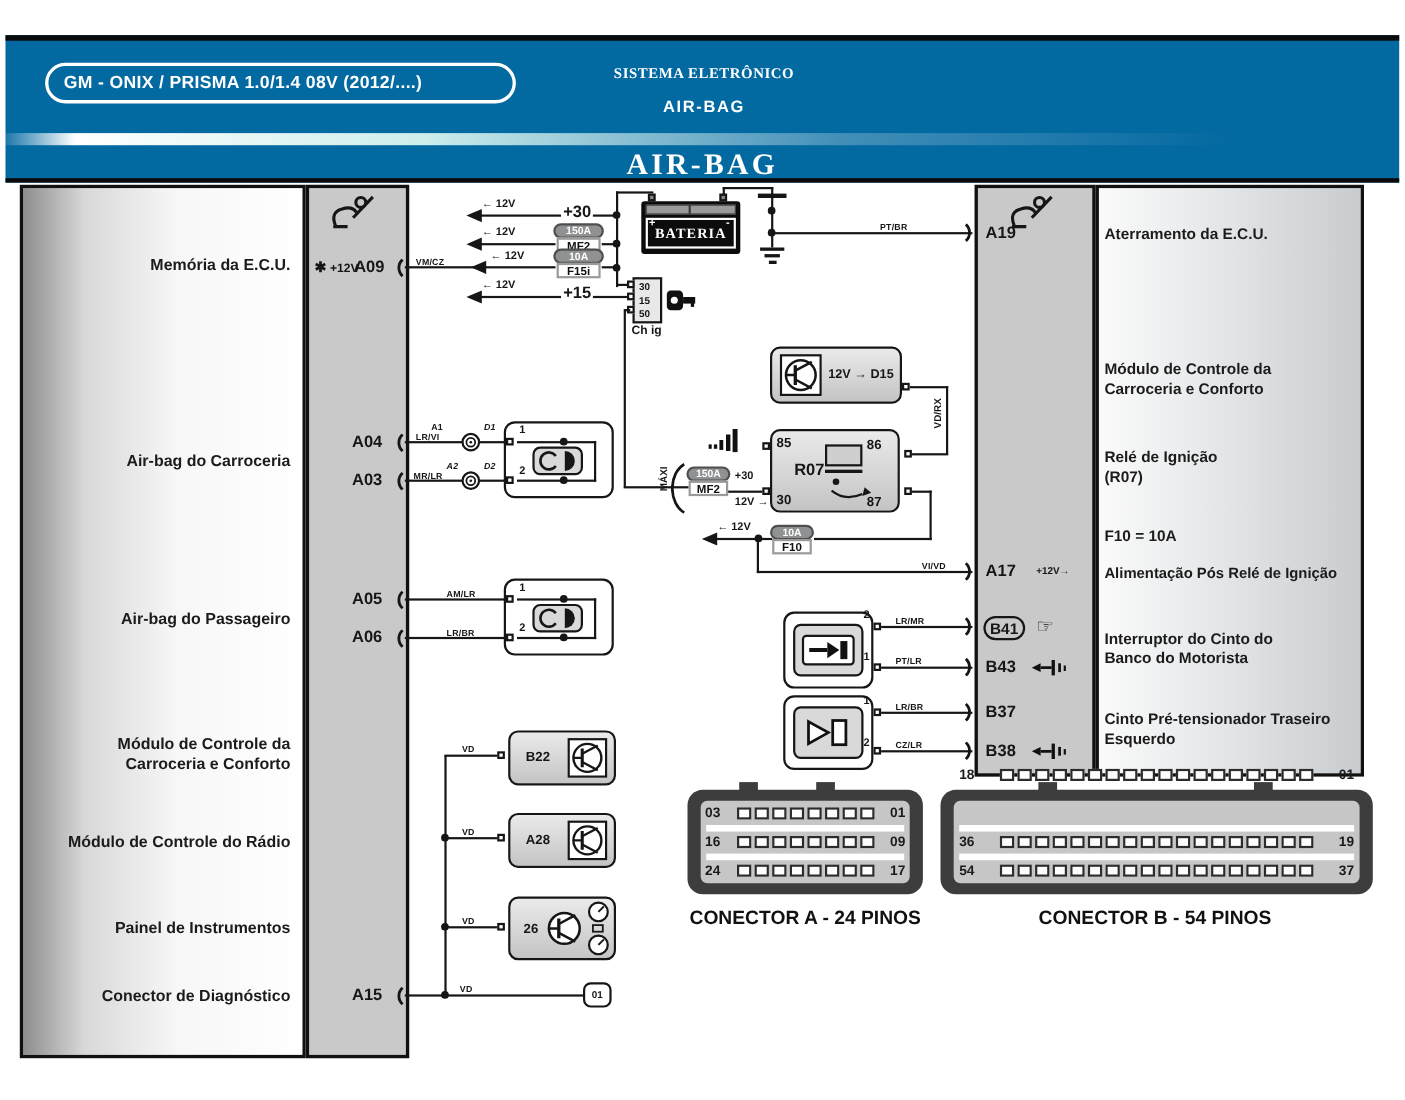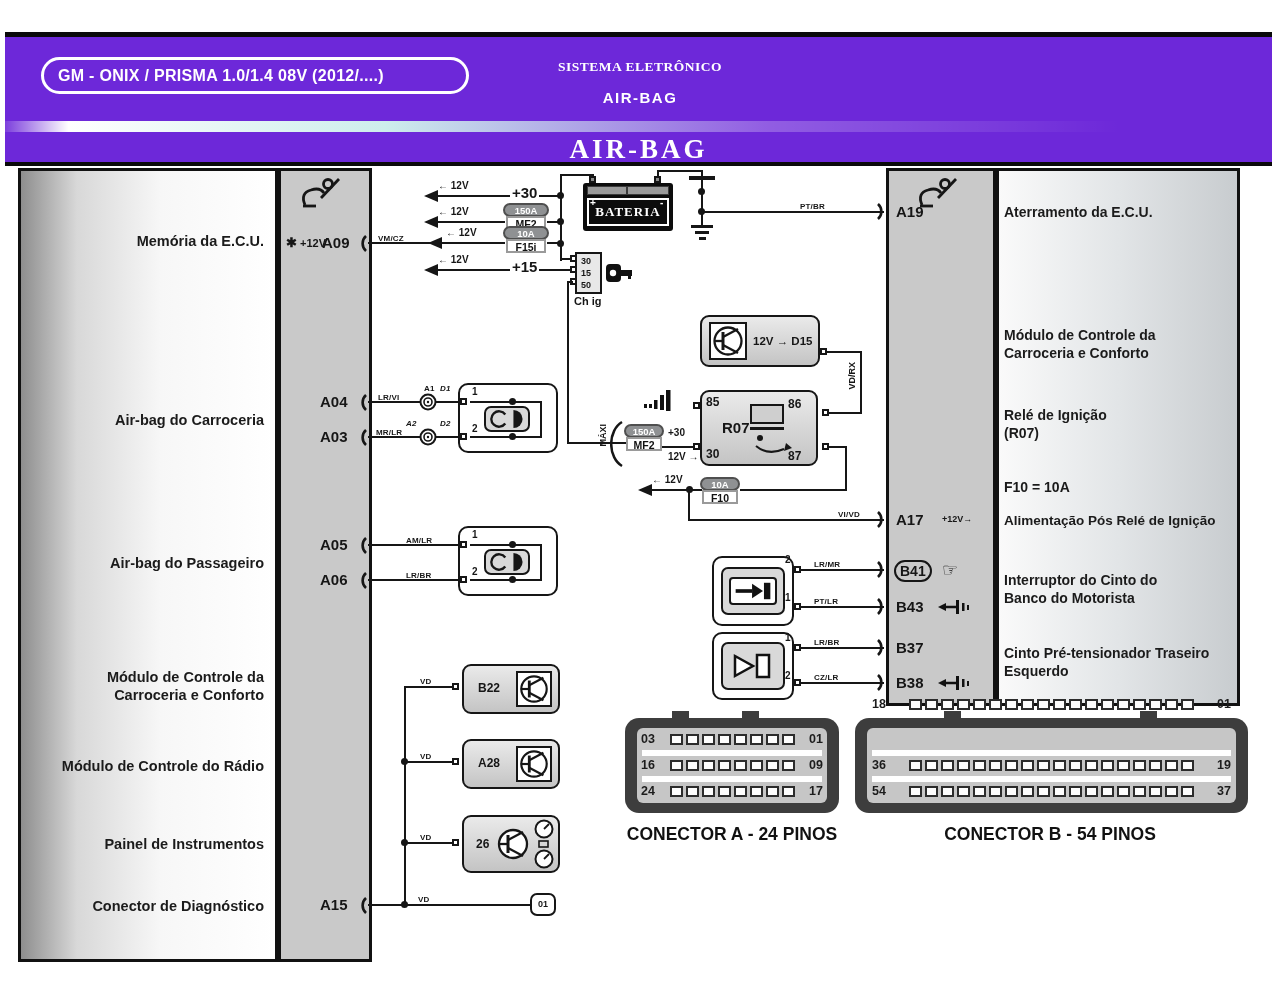--- a/index.html
+++ b/index.html
@@ -47,21 +47,21 @@
   .shell{position:absolute;background:#3d3d3d;border-radius:14px;}
   .shelltab{position:absolute;background:#3d3d3d;}
   .inner{position:absolute;background:#c6c6c6;border-radius:6px;}
   .crow{position:absolute;display:flex;align-items:center;justify-content:space-between;}
   .clbl{font:bold 12.5px/1 "Liberation Sans",sans-serif;color:#1c1c1c;}
   .pins{display:flex;gap:3px;}
   .pin{width:13px;height:11px;background:#fdfdfd;border:2.5px solid #2c2c2c;box-sizing:border-box;}
   .sep{position:absolute;background:#fff;}
   .caption{position:absolute;font:bold 17.5px/1 "Liberation Sans",sans-serif;color:#111;text-align:center;}
   
-  .header{position:absolute;left:5px;top:32px;width:1267px;height:134px;background:#6d28d9;
+  .header{position:absolute;left:5px;top:32px;width:1267px;height:134px;background:#0369a1;
           border-top:5px solid #0a0a0a;border-bottom:4px solid #0a0a0a;box-sizing:border-box;}
   .badge{position:absolute;left:36px;top:20px;width:428px;height:37px;border:3px solid #fff;
          border-radius:19px;display:flex;align-items:center;padding-left:14px;box-sizing:border-box;
          color:#fff;font:bold 16px "Liberation Sans",sans-serif;letter-spacing:.3px;}
   .sysl{position:absolute;left:505px;top:22px;width:260px;text-align:center;color:#fff;
         font:bold 13.5px "Liberation Serif",serif;letter-spacing:.5px;}
   .sysn{position:absolute;left:505px;top:52px;width:260px;text-align:center;color:#fff;
         font:bold 15px "Liberation Sans",sans-serif;letter-spacing:1.5px;}
   .band{position:absolute;left:0;top:84px;width:100%;height:11px;
         background:linear-gradient(90deg,rgba(255,255,255,.1) 0%,#ffffff 5%,#cdeeec 30%,rgba(255,255,255,.25) 60%,rgba(255,255,255,0) 88%);}
@@ -276,21 +276,21 @@
   <svg class="abs" style="left:419px;top:393px" width="18" height="18" viewBox="0 0 18 18">
     <circle cx="9" cy="9" r="7.5" fill="#fff" stroke="#161616" stroke-width="2"></circle>
     <circle cx="9" cy="9" r="4" fill="none" stroke="#161616" stroke-width="1.6"></circle>
     <circle cx="9" cy="9" r="1.2" fill="#161616"></circle>
   </svg>
   <svg class="abs" style="left:419px;top:428px" width="18" height="18" viewBox="0 0 18 18">
     <circle cx="9" cy="9" r="7.5" fill="#fff" stroke="#161616" stroke-width="2"></circle>
     <circle cx="9" cy="9" r="4" fill="none" stroke="#161616" stroke-width="1.6"></circle>
     <circle cx="9" cy="9" r="1.2" fill="#161616"></circle>
   </svg>
-  <span class="wlbl" style="left:424px;top:385px;">A1</span>
+  <span class="wlbl" style="left:392px;top:385px;">A1</span>
   <span class="wlbl" style="left:440px;top:385px;font-style:italic">D1</span>
   <span class="wlbl" style="left:406px;top:420px;font-style:italic">A2</span>
   <span class="wlbl" style="left:440px;top:420px;font-style:italic">D2</span>
 
   <div class="devbox" style="left:458px;top:383px;width:100px;height:70px"></div>
   <div class="wh" style="left:470px;top:401px;width:72px"></div>
   <div class="wh" style="left:470px;top:436px;width:72px"></div>
   <div class="wv" style="left:540px;top:401px;height:37px"></div>
   <span class="dot" style="left:509px;top:398px"></span>
   <span class="dot" style="left:509px;top:433px"></span>

